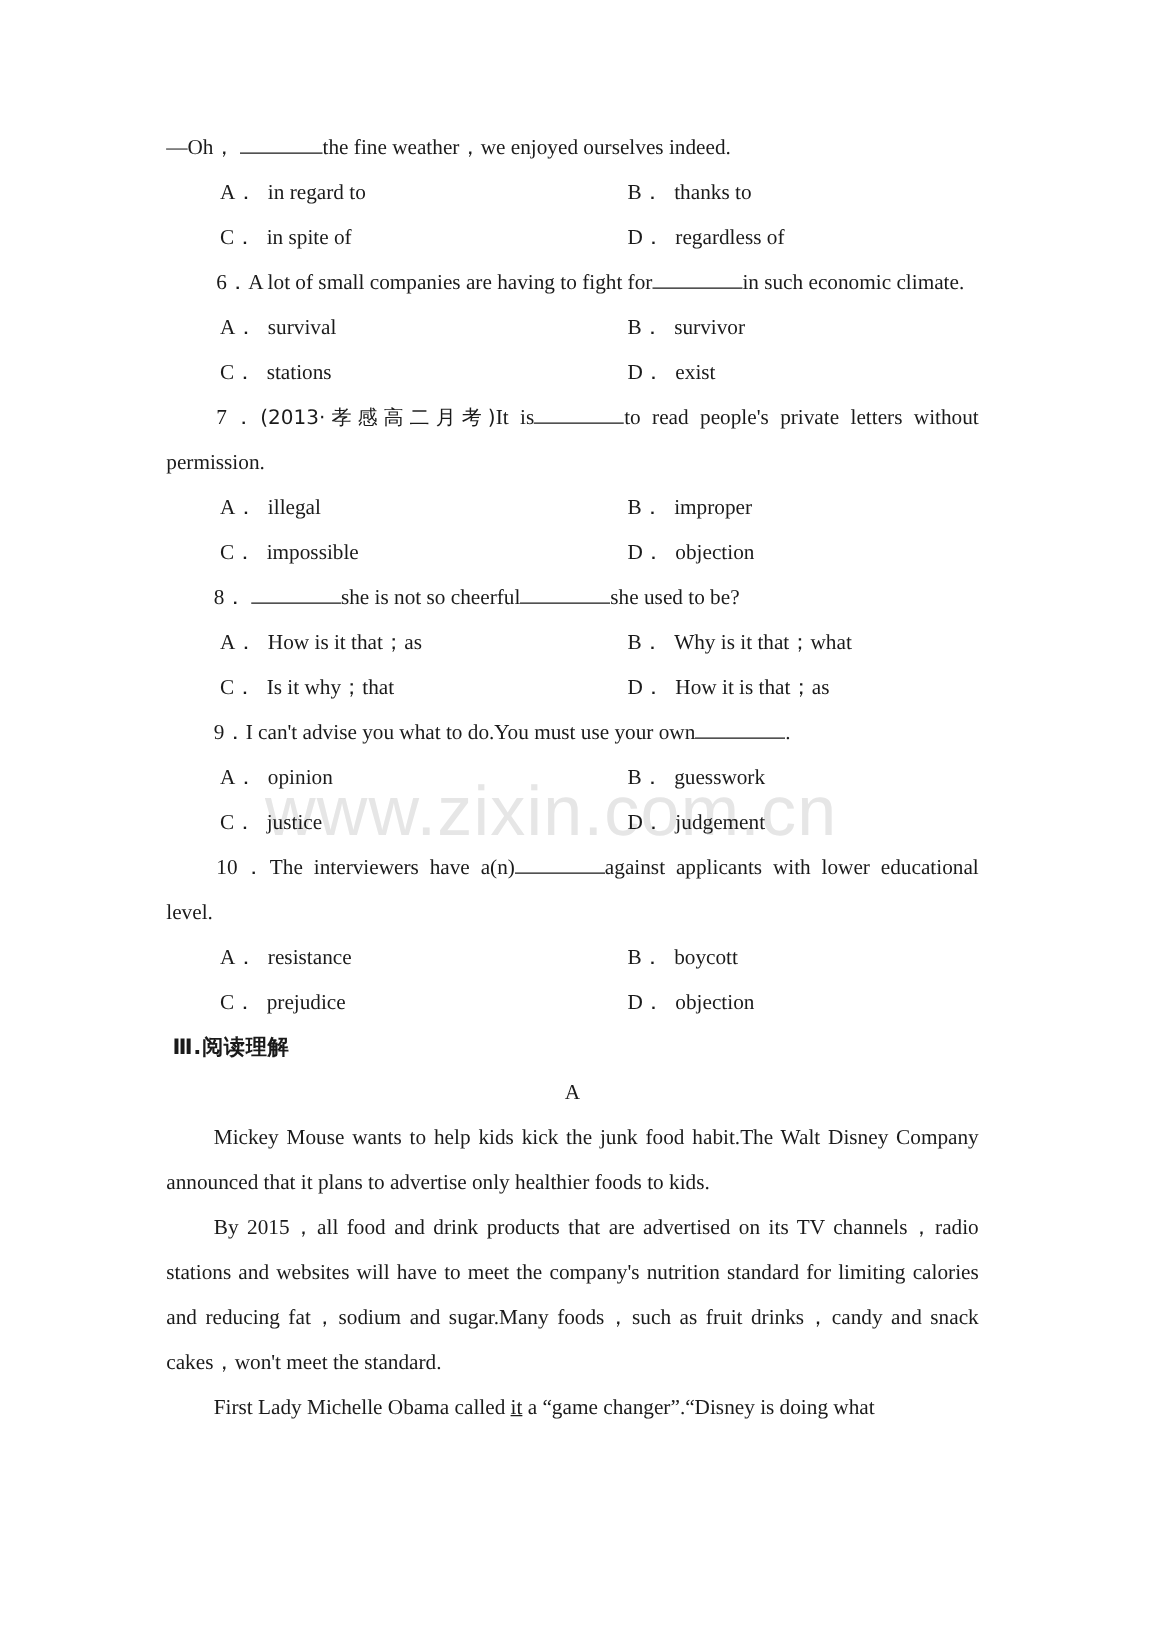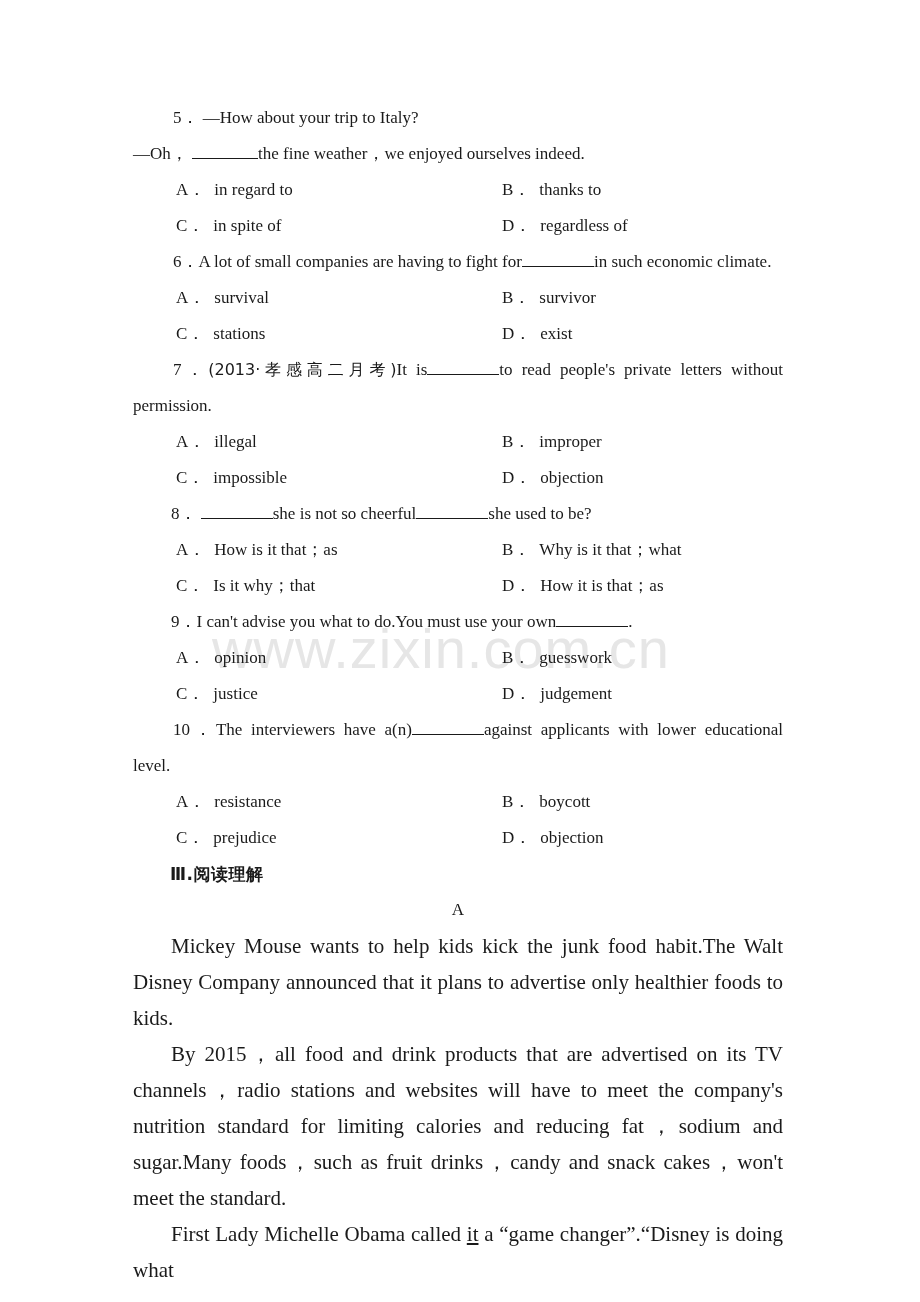--- a/index.html
+++ b/index.html
@@ -55,21 +55,21 @@
     position: relative;
     z-index: 10;
   }
   .q-first {
     padding-left: 40px;
   }
   .q-cont {
     padding-left: 0px;
   }
   .para {
-    font-size: 21px;
+    font-size: 17px;
     line-height: 36px;
     text-align: justify;
     text-align-last: left;
     text-justify: inter-word;
     position: relative;
     z-index: 10;
   }
   .para .ind { display: inline-block; width: 38px; }
 
   
@@ -115,21 +115,20 @@
   
   .sec-head {
     font-family: "DejaVu Sans", "Liberation Sans", sans-serif;
     font-size: 17px;
     font-weight: bold;
     line-height: 36px;
     height: 36px;
     position: relative;
     z-index: 10;
     letter-spacing: 0.5px;
-    margin-left: 32px;
   }
 
   
   .centered {
     text-align: center;
     font-size: 17px;
     line-height: 36px;
     height: 36px;
     position: relative;
     z-index: 10;
@@ -140,23 +139,20 @@
 </style>
 </head>
 <body>
 
 <div class="page">
 
   <div class="watermark">www.zixin.com.cn</div>
 
   <div class="col">
 
-    <div class="line q-first">
-      <span>5．</span>&nbsp;<span>—How about your trip to Italy?</span>
-    </div>
     <div class="line q-cont">
       <span>—Oh，</span>&nbsp;<span class="blank blank-sm"></span><span>the fine weather，we enjoyed ourselves indeed.</span>
     </div>
     <div class="opts">
       <span class="opt opt-l"><span class="lab">A．</span><span class="txt">in regard to</span></span>
       <span class="opt opt-r"><span class="lab">B．</span><span class="txt">thanks to</span></span>
     </div>
     <div class="opts">
       <span class="opt opt-l"><span class="lab">C．</span><span class="txt">in spite of</span></span>
       <span class="opt opt-r"><span class="lab">D．</span><span class="txt">regardless of</span></span>

